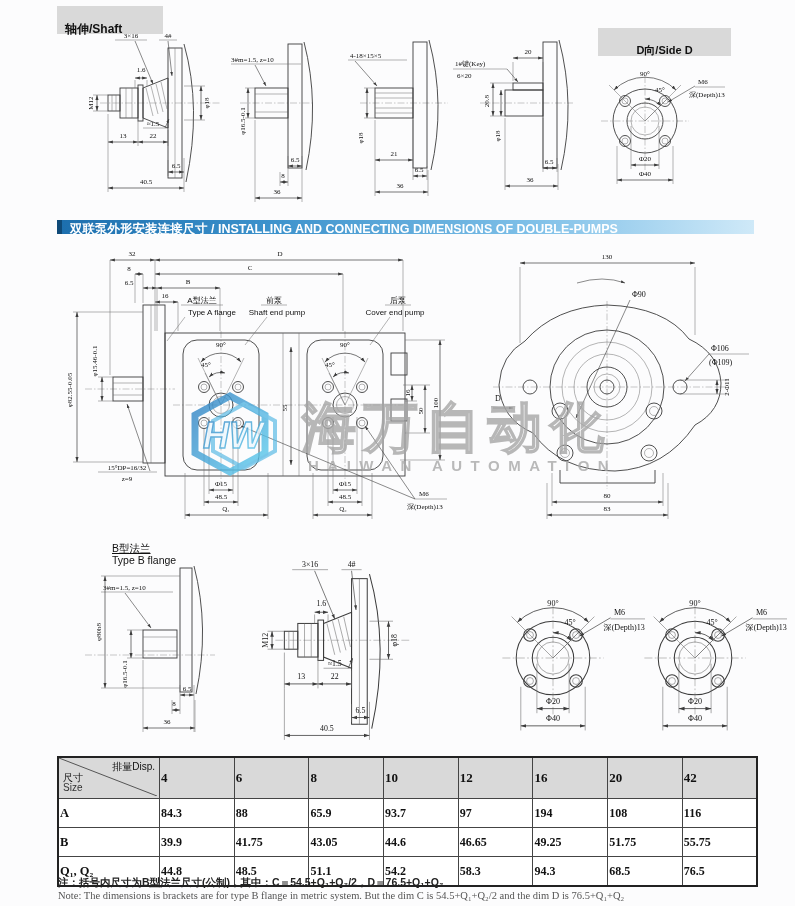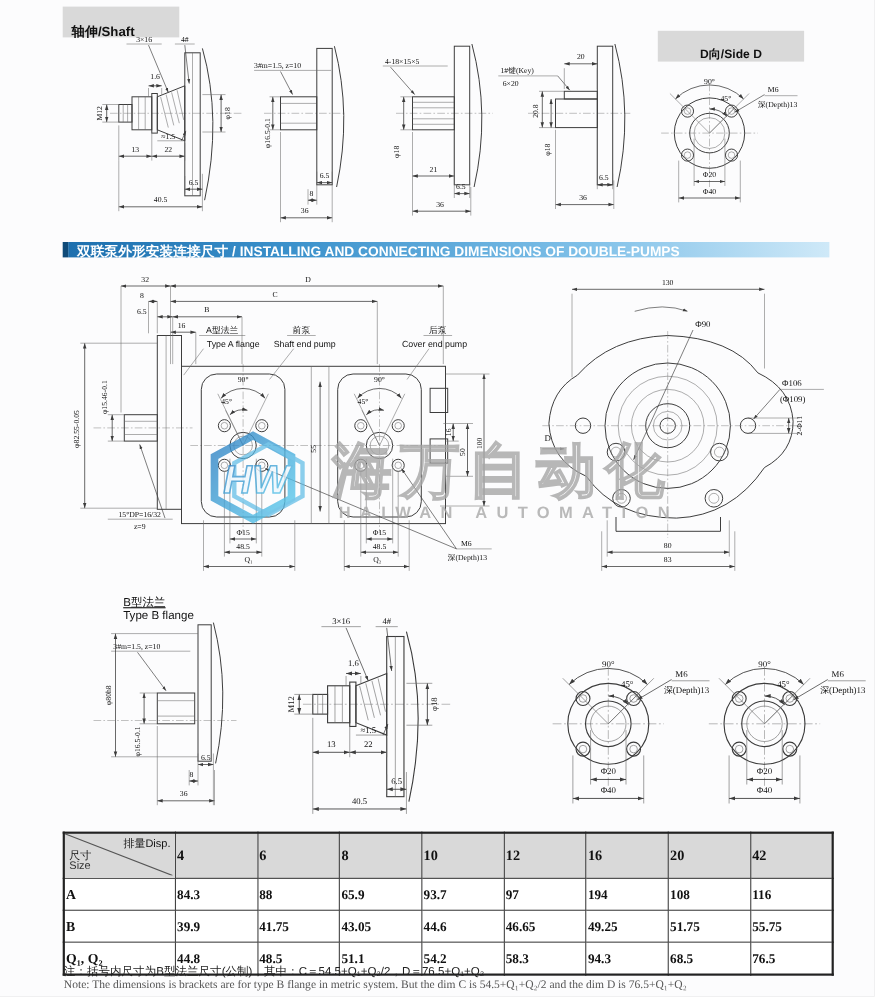--- a/index.html
+++ b/index.html
@@ -37,21 +37,21 @@
   .dimtable td.lab{background:#a9dcf7;width:98px;font-size:12.5px;}
   .dimtable .dr td{height:26px;background:#fff;}
   .corner{position:relative;width:98px;padding:0;background:#d9d9d9;}
   .corner svg{position:absolute;left:0;top:0;}
   .corner .ct{position:absolute;right:4px;top:2px;font-family:"Liberation Sans",sans-serif;
               font-weight:normal;font-size:10px;}
   .corner .cl1{position:absolute;left:4px;top:13px;font-family:"Liberation Sans",sans-serif;
                font-weight:normal;font-size:10px;}
   .corner .cl2{position:absolute;left:4px;top:24px;font-family:"Liberation Sans",sans-serif;
                font-weight:normal;font-size:10px;color:#333;}
-  .noteCN{position:absolute;left:58px;top:876px;font-size:10.5px;font-weight:normal;color:#222;white-space:nowrap;}
+  .noteCN{position:absolute;left:58px;top:876px;font-size:10.5px;font-weight:bold;color:#222;white-space:nowrap;}
   .noteEN{position:absolute;left:58px;top:890px;font-size:10.5px;color:#555;
           font-family:"Liberation Serif",serif;white-space:nowrap;}
 </style>
 </head>
 <body>
 
 <div class="page">
 
   <div class="bar" style="left:57px;top:6px;width:106px;height:19px">轴伸/Shaft</div>
   <div class="bar c" style="left:598px;top:28px;width:133px;height:28px;font-size:11px;line-height:17px">D向/Side D</div>

